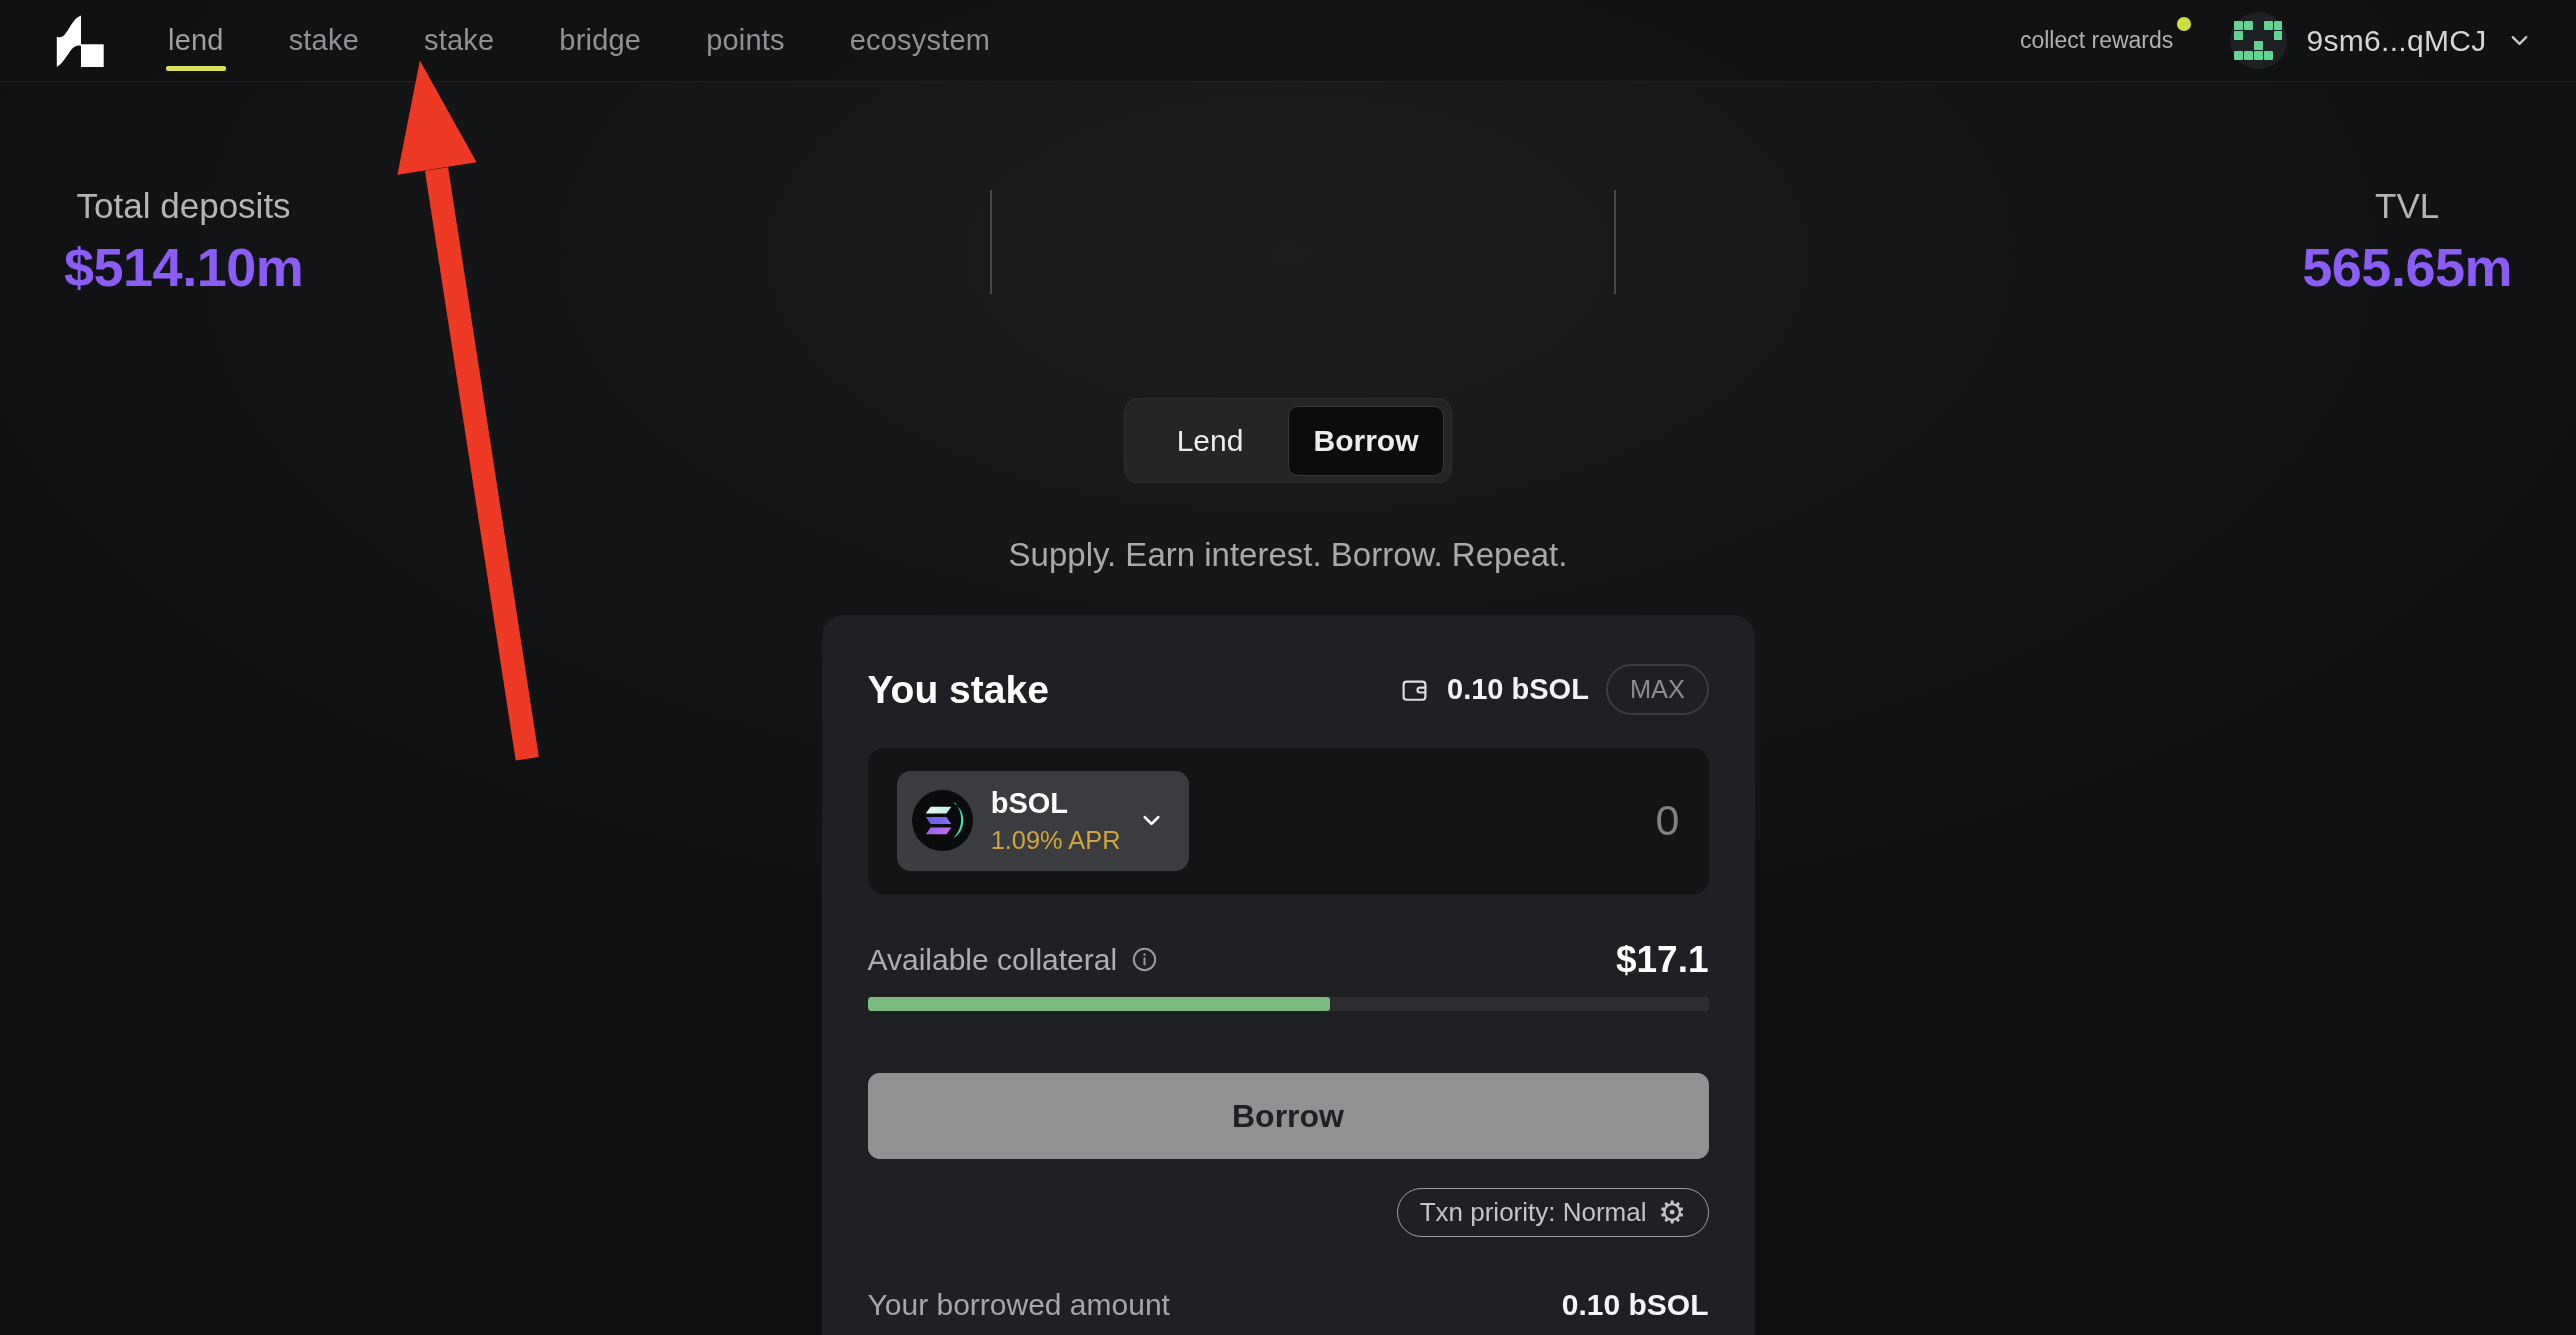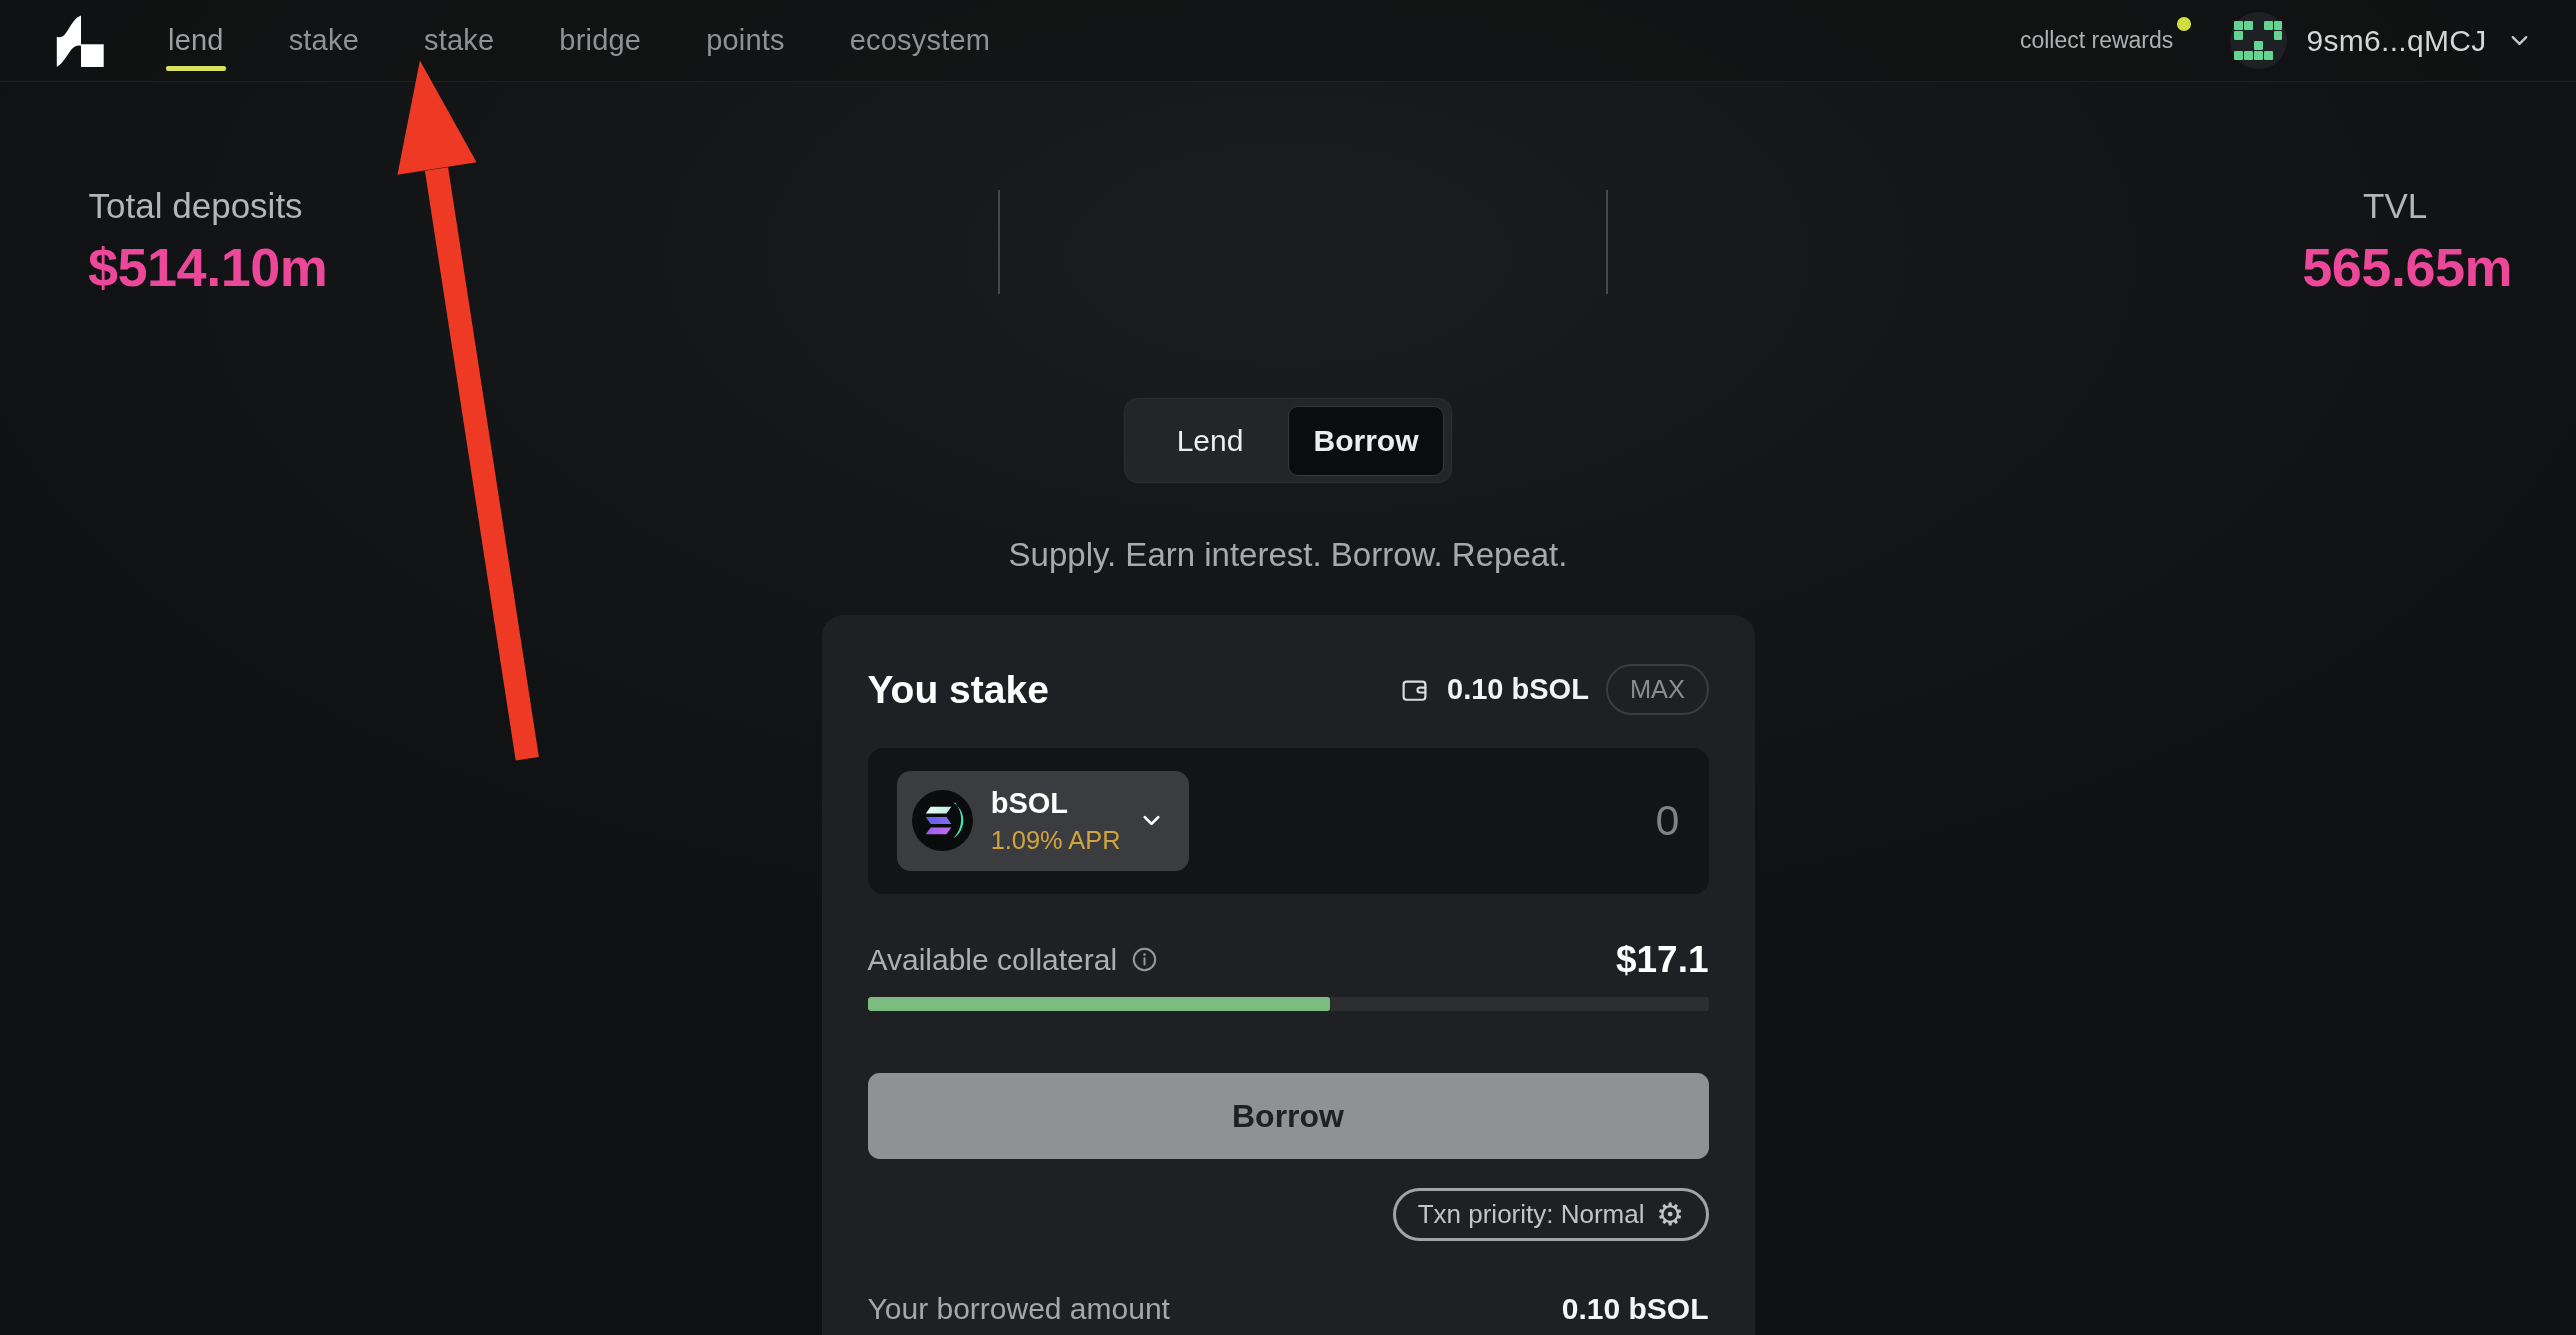--- a/index.html
+++ b/index.html
@@ -43,21 +43,21 @@
     display:flex; align-items:center; justify-content:center;
   }
   .pixel-grid { display:grid; grid-template-columns:repeat(5, 8.8px); grid-auto-rows:8.8px; gap:1px; }
   .pixel-grid .px { border-radius:1px; }
   .wallet-address { font-size:30px; color:#d3d5d6; font-weight:500; letter-spacing:0.3px; }
 
   
   .stats { margin-top:104px; display:flex; justify-content:space-between; align-items:stretch; }
   .stat { text-align:center; padding:0 64px; }
   .stat-label { font-size:35px; color:#b3b5b7; font-weight:400; }
-  .stat-value { margin-top:9.8px; font-size:54px; font-weight:700; color:#ec4899; letter-spacing:-0.5px;margin-left:24px; }
+  .stat-value { margin-top:9.8px; font-size:54px; font-weight:700; color:#8b5cf6; letter-spacing:-0.5px; }
   .stat-divider { width:2px; background:#46484a; margin:3.9px 0; }
 
   
   .tabs-wrap { display:flex; justify-content:center; margin-top:100px; }
   .tabs {
     display:inline-flex; background:#232527; border:1px solid #2a2d30;
     border-radius:13.7px; padding:6.8px; box-shadow:0 0 0 1px rgba(255,255,255,.02);
   }
   .tab {
     width:156px; height:70px; display:flex; align-items:center; justify-content:center;
@@ -107,21 +107,21 @@
   .progress-fill { height:100%; background:#7cbc80; border-radius:2.9px; }
 
   .borrow-btn {
     margin-top:62px; width:100%; height:86px; background:#8f9193; border:none;
     border-radius:11.7px; font-size:32px; font-weight:700; color:#1e2023; cursor:pointer;
     font-family:"Liberation Sans", sans-serif;
   }
 
   .txn-row { margin-top:29px; display:flex; justify-content:flex-end; }
   .txn-pill {
-    display:flex; align-items:center; gap:11.7px; border:3px solid #a3a3a3;
+    display:flex; align-items:center; gap:11.7px; border:1px solid #a3a3a3;
     border-radius:976px; padding:7.8px 21.5px; font-size:26px; color:#c2c4c6;
     background:transparent; cursor:pointer; font-family:"Liberation Sans", sans-serif;
   }
   .gear { font-size:31px; line-height:1; color:#c2c4c6; }
 
   .borrowed-row { margin-top:51px; display:flex; align-items:center; justify-content:space-between; }
   .borrowed-label { font-size:30px; color:#a5a7a9; }
   .borrowed-value { font-size:30px; font-weight:600; color:#f4f5f6; }
 
   

